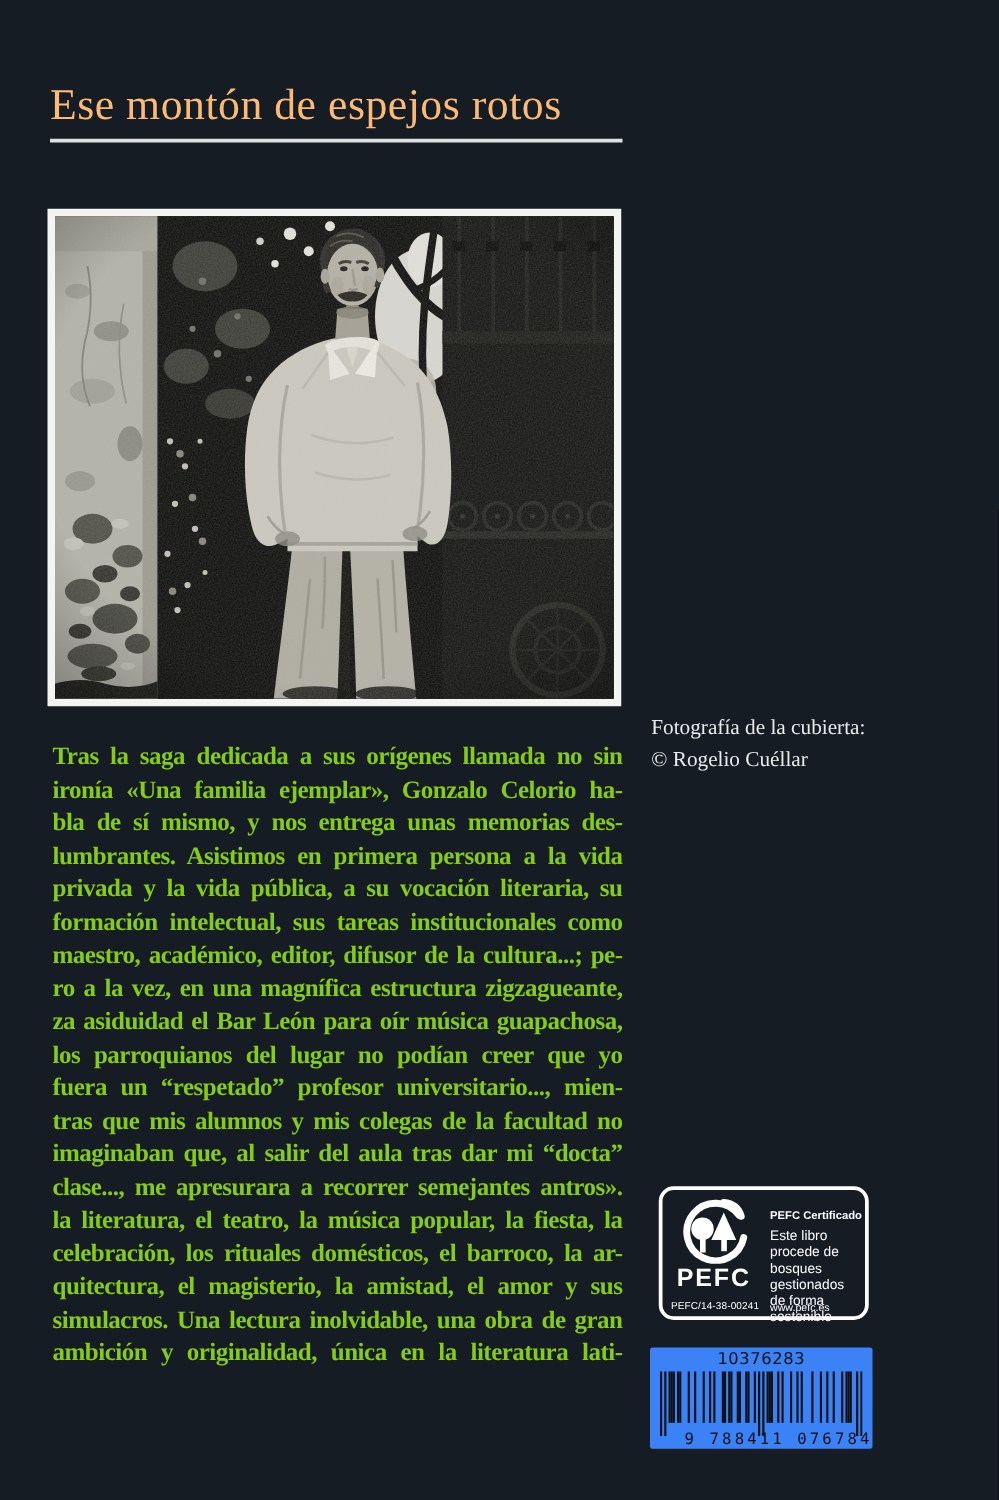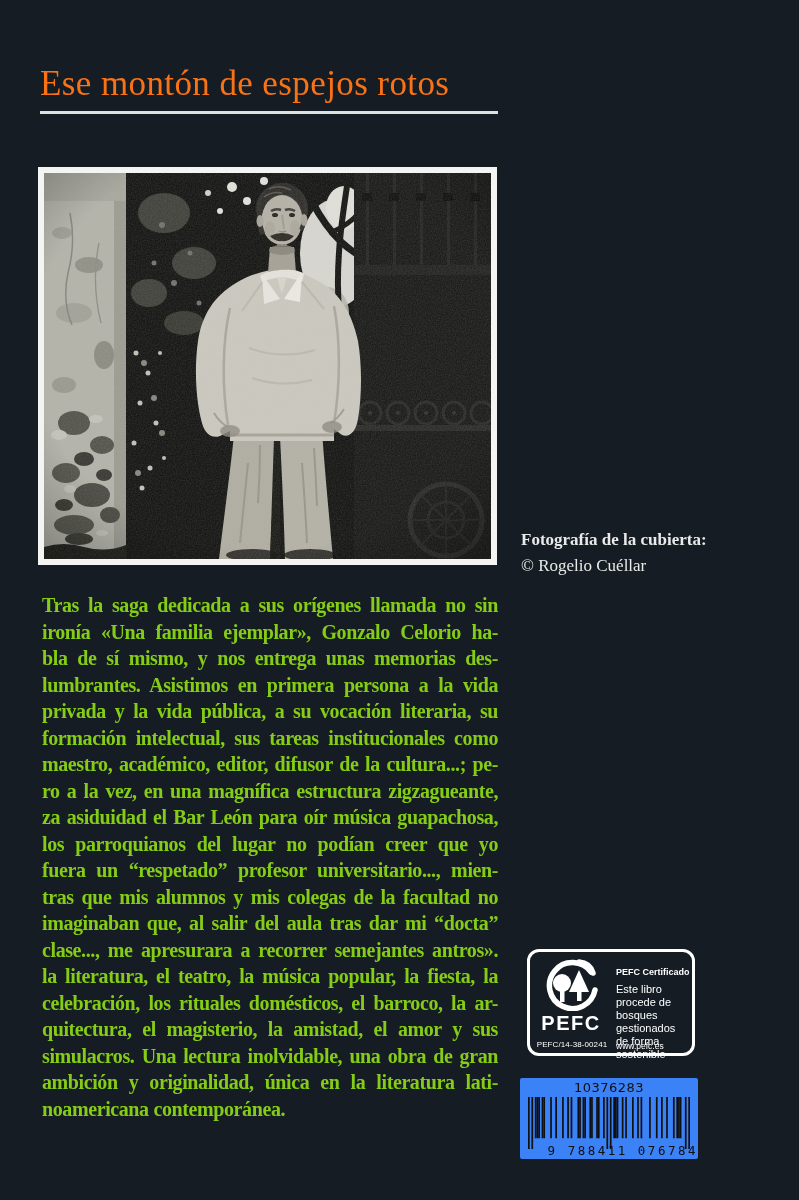--- a/index.html
+++ b/index.html
@@ -5,38 +5,38 @@
   html,body{margin:0;padding:0;background:#000;}
   .cover{
     position:relative;width:799px;height:1200px;overflow:hidden;
     background:#151c23;
     font-family:"Liberation Serif",serif;
   }
   
   .title{
     position:absolute;left:40px;top:64px;width:470px;
     font-size:35px;font-weight:400;letter-spacing:.4px;
-    color:#f97316;white-space:nowrap;
+    color:#fdba74;white-space:nowrap;
   }
   .title-rule{
     position:absolute;left:40px;top:111px;width:458px;height:3px;
     background:#dde1e0;
   }
   
   .photo-frame{
     position:absolute;left:38px;top:167px;width:447px;height:386px;
     background:#f4f5f3;padding:6px;
   }
   .photo-frame svg{display:block;background:#101010;}
   
   .credit{
     position:absolute;left:521px;top:527px;width:240px;
     color:#e9ebe9;font-size:17px;line-height:26px;
   }
-  .credit-label{font-weight:700;}
+  .credit-label{font-weight:400;margin-top:42px;}
   .credit-name{font-weight:400;}
   
   .synopsis{
     position:absolute;left:42px;top:592px;width:456px;
     color:#84cc16;
   }
   .syn-line{
     font-size:20px;line-height:26.5px;font-weight:700;
     letter-spacing:-.4px;word-spacing:.2px;
     text-align:justify;text-align-last:justify;
@@ -306,21 +306,20 @@
       <div class="syn-line">los parroquianos del lugar no podían creer que yo</div>
       <div class="syn-line">fuera un “respetado” profesor universitario..., mien-</div>
       <div class="syn-line">tras que mis alumnos y mis colegas de la facultad no</div>
       <div class="syn-line">imaginaban que, al salir del aula tras dar mi “docta”</div>
       <div class="syn-line">clase..., me apresurara a recorrer semejantes antros».</div>
       <div class="syn-line">la literatura, el teatro, la música popular, la fiesta, la</div>
       <div class="syn-line">celebración, los rituales domésticos, el barroco, la ar-</div>
       <div class="syn-line">quitectura, el magisterio, la amistad, el amor y sus</div>
       <div class="syn-line">simulacros. Una lectura inolvidable, una obra de gran</div>
       <div class="syn-line">ambición y originalidad, única en la literatura lati-</div>
-      <div class="syn-line last-line">noamericana contemporánea.</div>
     </div>
 
   <div class="pefc-box">
     <svg class="pefc-logo" viewBox="0 0 60 52" width="60" height="52" xmlns="http://www.w3.org/2000/svg">
       <path d="M50,13 A23,23 0 1 0 54,31" fill="none" stroke="#ffffff" stroke-width="5.5" stroke-linecap="round"></path>
       <path d="M38,3 q11,1 14,11" fill="none" stroke="#ffffff" stroke-width="5.5" stroke-linecap="round"></path>
       <circle cx="21" cy="24" r="9" fill="#ffffff"></circle>
       <rect x="19" y="30" width="4.5" height="13" fill="#ffffff"></rect>
       <path d="M38,11 L48,33 L28,33 Z" fill="#ffffff"></path>
       <rect x="36" y="33" width="4.5" height="9" fill="#ffffff"></rect>

